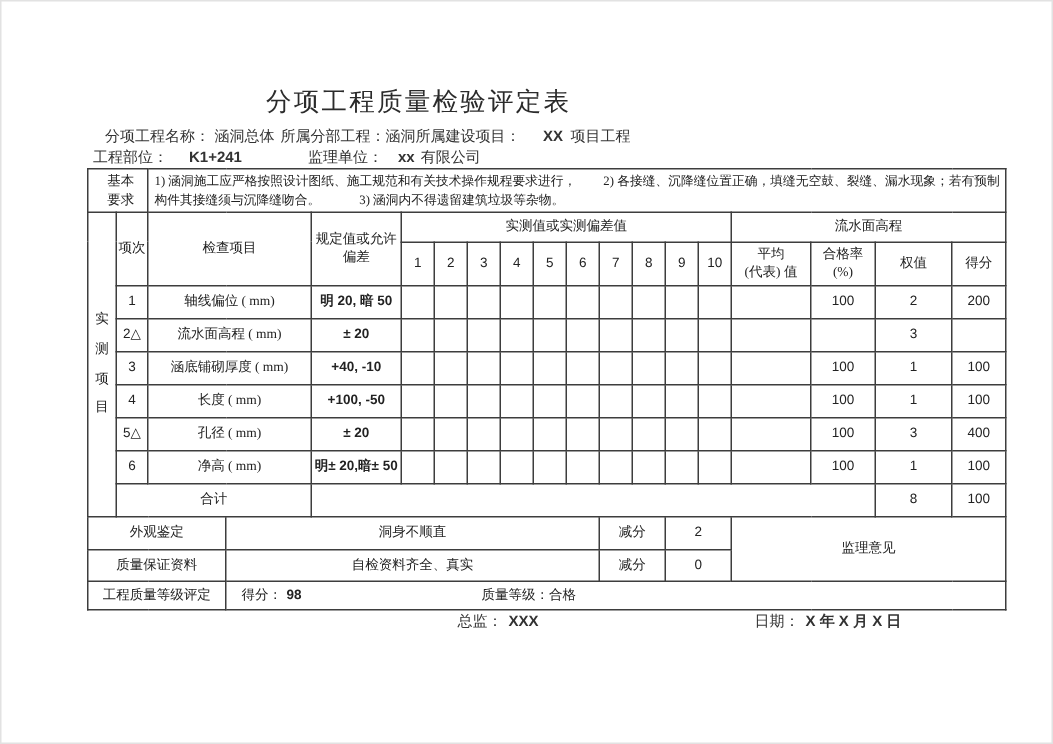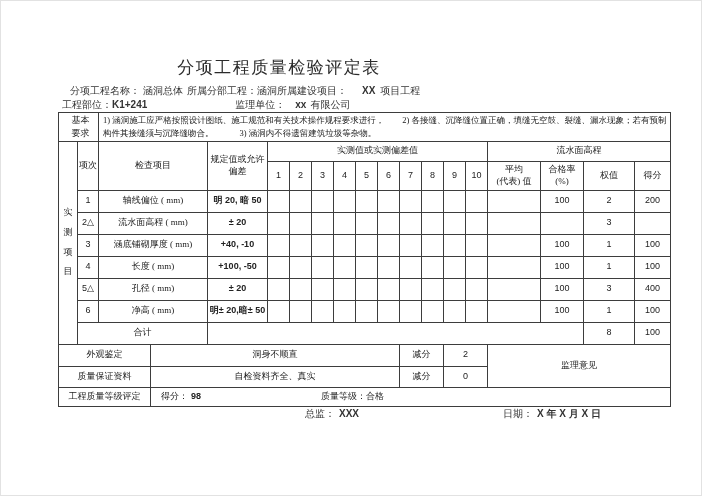--- a/index.html
+++ b/index.html
@@ -42,21 +42,21 @@
 
 <div class="page">
 
   <div class="title">分项工程质量检验评定表</div>
 
   <div class="meta meta1">
     <span>分项工程名称：</span><span style="margin-left:3px">涵洞总体</span><span style="margin-left:4px">所属分部工程：</span><span>涵洞</span><span>所属建设项目：</span><span class="vb" style="margin-left:15px">XX</span><span style="margin-left:5px">项目工程</span>
   </div>
 
   <div class="meta meta2">
-    <span>工程部位：</span><span class="vb" style="margin-left:0">K1+241</span><span style="margin-left:88px">监理单位：</span><span class="vb" style="margin-left:10px">xx</span><span style="margin-left:4px">有限公司</span>
+    <span>工程部位：</span><span class="vb" style="margin-left:14px">K1+241</span><span style="margin-left:44px">监理单位：</span><span class="vb" style="margin-left:10px">xx</span><span style="margin-left:4px">有限公司</span>
   </div>
 
   <table class="tbl">
     <colgroup>
       <col style="width:19px">
         <col style="width:21px">
         <col style="width:52px">
         <col style="width:57px">
       <col style="width:60px">
       <col style="width:22px">

